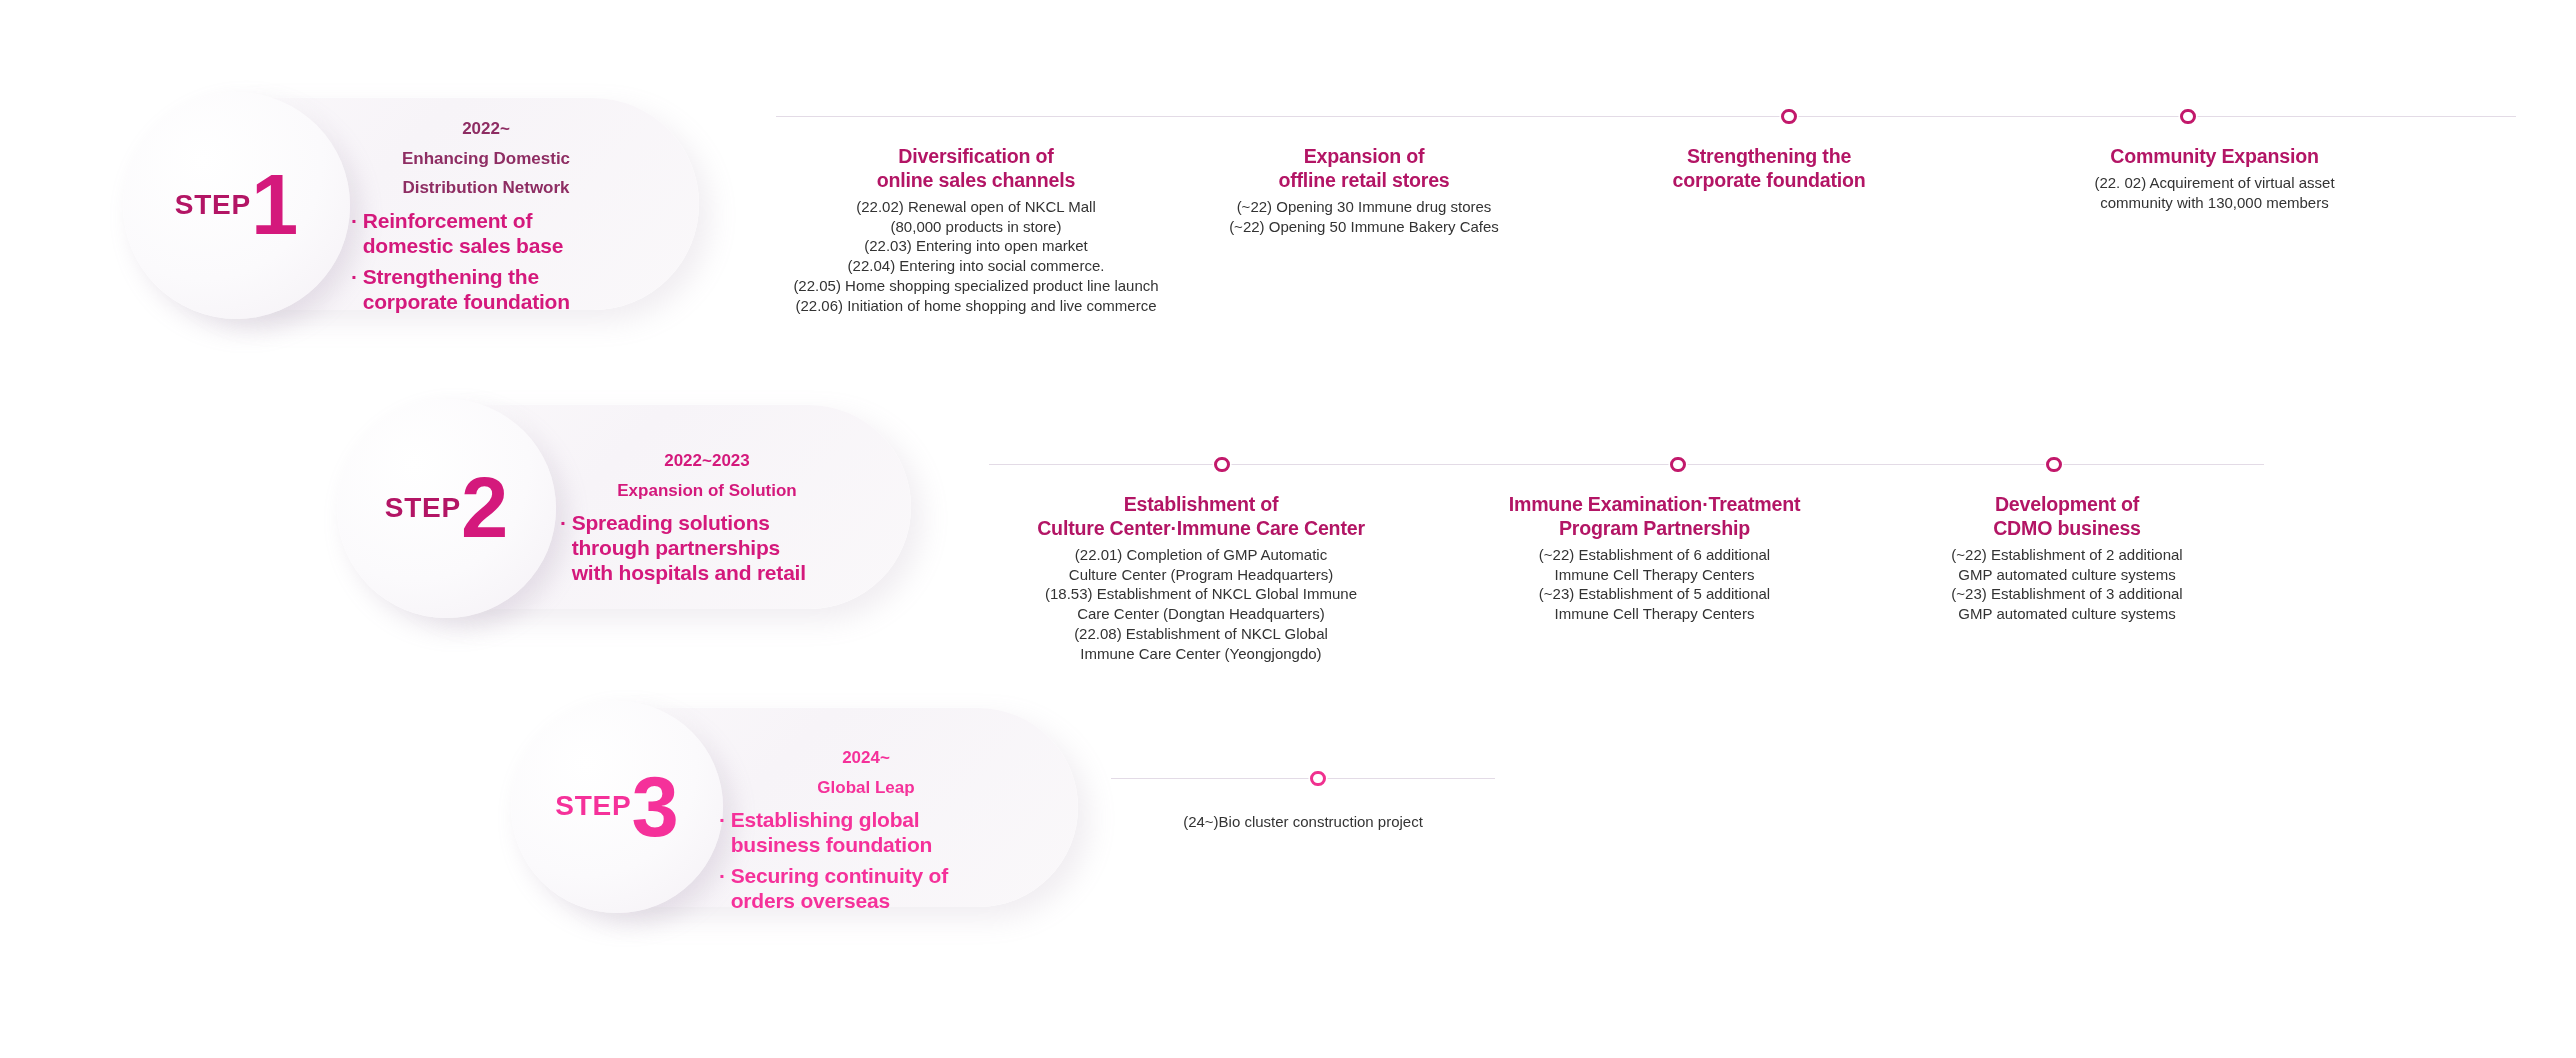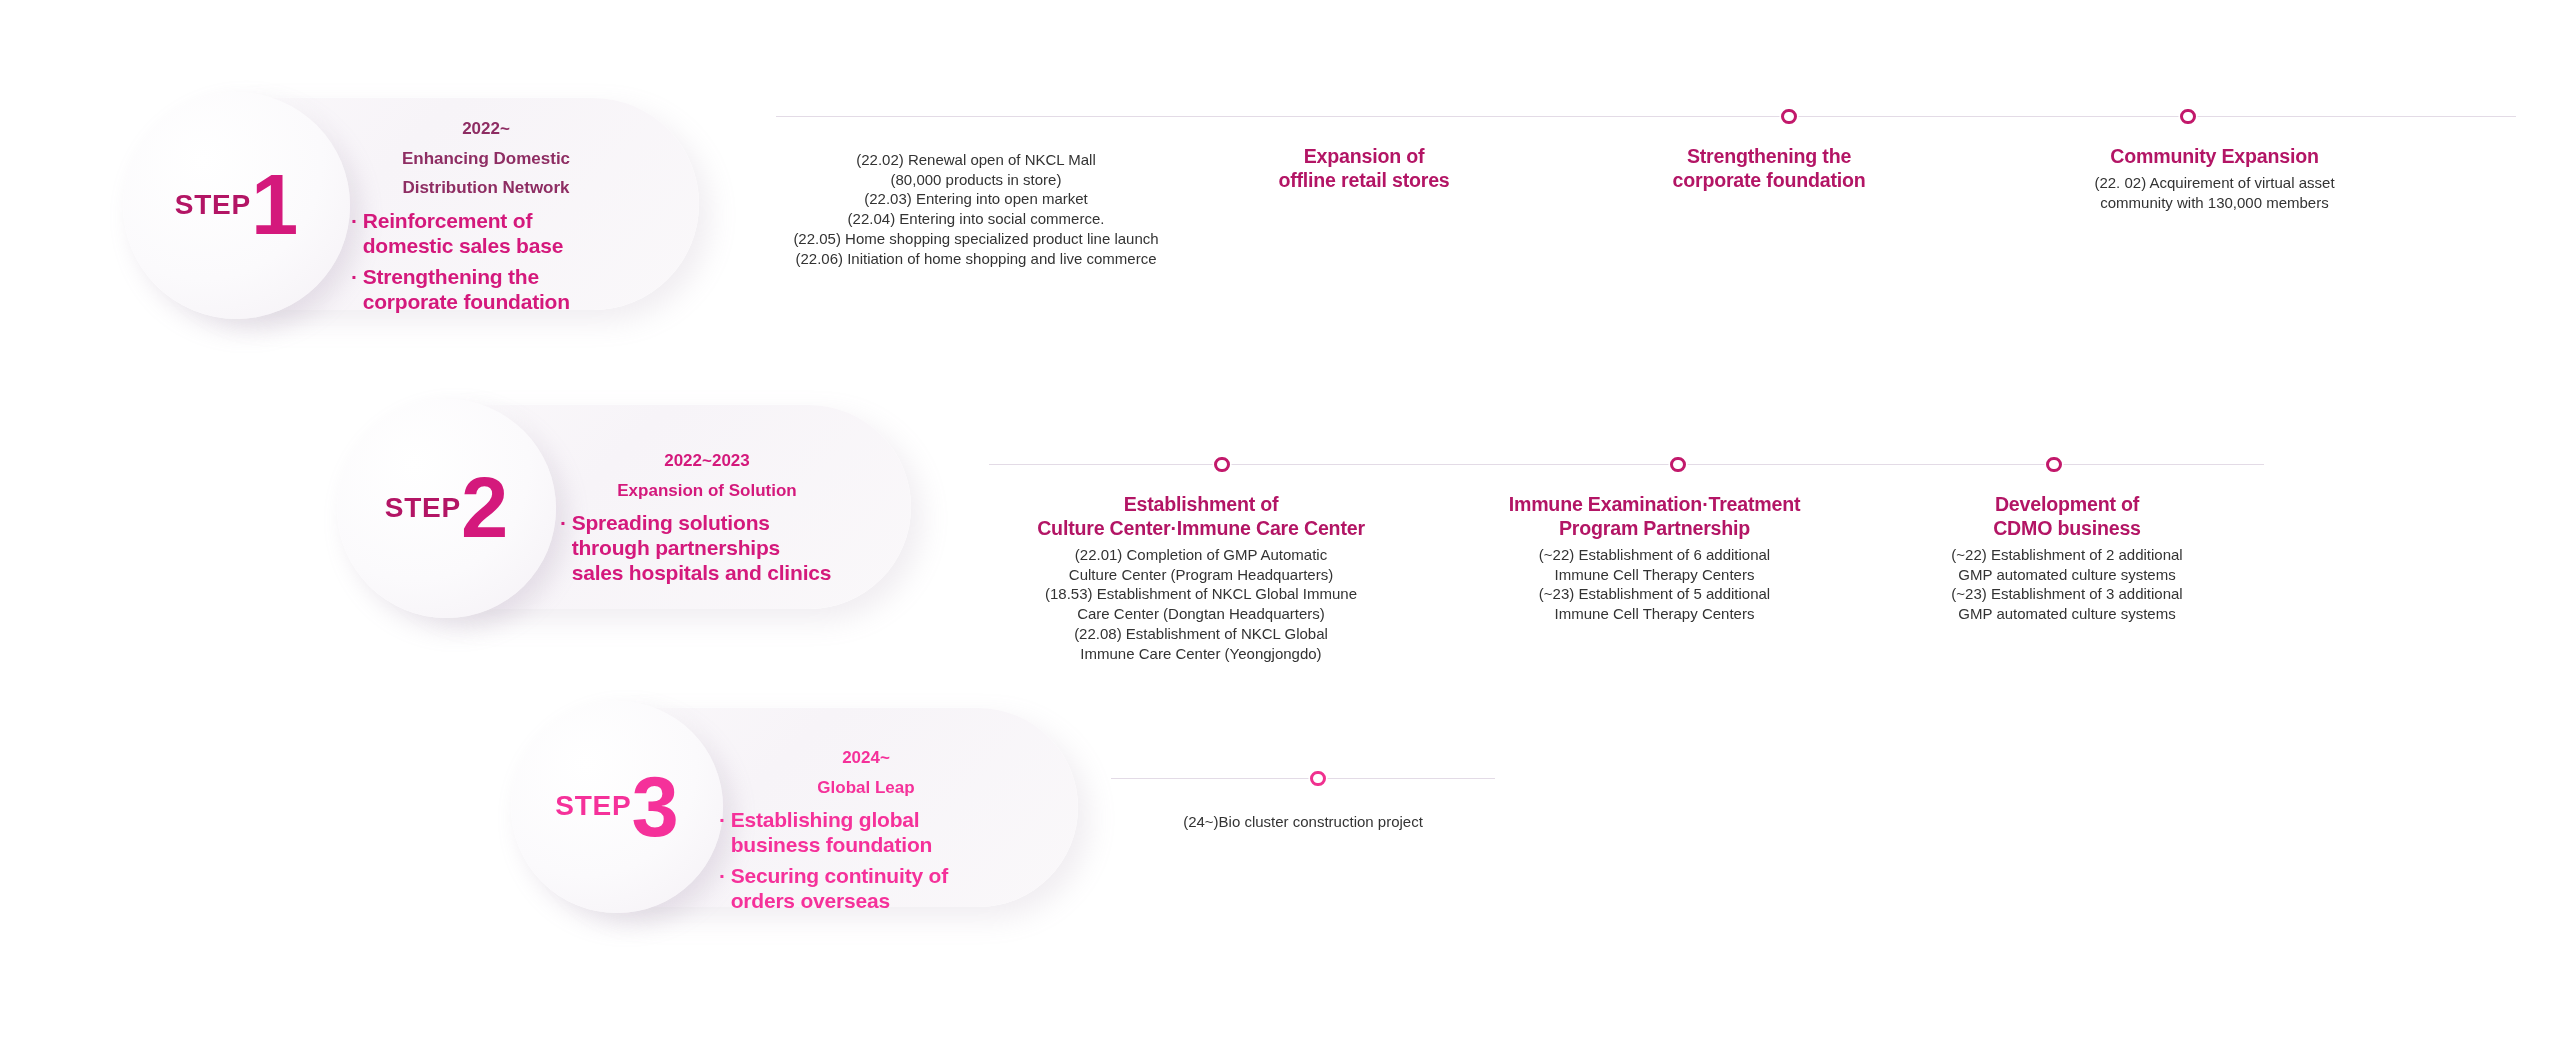--- a/index.html
+++ b/index.html
@@ -118,35 +118,43 @@
       <div class="node" style="left:1005px;">
           <div class="ring"></div>
         </div>
       <div class="node" style="left:1404px;">
           <div class="ring"></div>
         </div>
 
     </div>
 
     <div class="tl-item" style="left:739px; top:145px; width:474px;">
+      <div class="tl-title c-dark">
+        <span>Diversification of</span><br>
+        <span>online sales channels</span>
+      </div>
       <div class="tl-detail">
         <div>(22.02) Renewal open of NKCL Mall</div>
         <div>(80,000 products in store)</div>
         <div>(22.03) Entering into open market</div>
         <div>(22.04) Entering into social commerce.</div>
         <div>(22.05) Home shopping specialized product line launch</div>
         <div>(22.06) Initiation of home shopping and live commerce</div>
       </div>
     </div>
 
     <div class="tl-item" style="left:1168px; top:145px; width:392px;">
       <div class="tl-title c-dark">
         <span>Expansion of</span><br>
         <span>offline retail stores</span>
       </div>
+      <div class="tl-detail">
+        <div>(~22) Opening 30 Immune drug stores</div>
+        <div>(~22) Opening 50 Immune Bakery Cafes</div>
+      </div>
     </div>
 
     <div class="tl-item" style="left:1569px; top:145px; width:400px;">
       <div class="tl-title c-dark">
         <span>Strengthening the</span><br>
         <span>corporate foundation</span>
       </div>
     </div>
 
     <div class="tl-item" style="left:2002px; top:145px; width:425px;">
@@ -170,21 +178,21 @@
 
     <div class="step-text" style="left:560px; top:451px; width:294px;">
       <div class="step-period c-mid">2022~2023</div>
       <div class="step-sub c-mid">Expansion of Solution</div>
       <div class="step-bullets">
         <div>
           <span class="bdot c-mid">·</span>
           <span class="c-mid">
             <span>Spreading solutions</span><br>
             <span>through partnerships</span><br>
-            <span>sales hospitals and clinics</span>
+            <span>with hospitals and retail</span>
           </span>
         </div>
       </div>
     </div>
 
     <div class="timeline" style="left:989px; top:464px; width:1275px;">
       <div class="tl-line"></div>
       <div class="node" style="left:225px;">
           <div class="ring"></div>
         </div>

